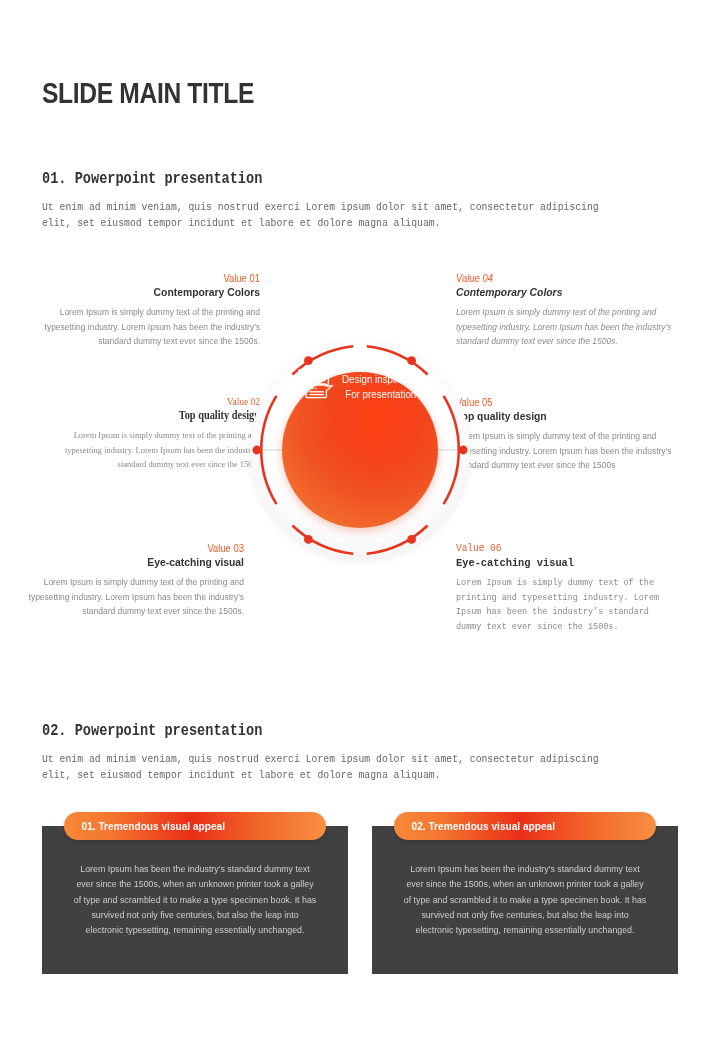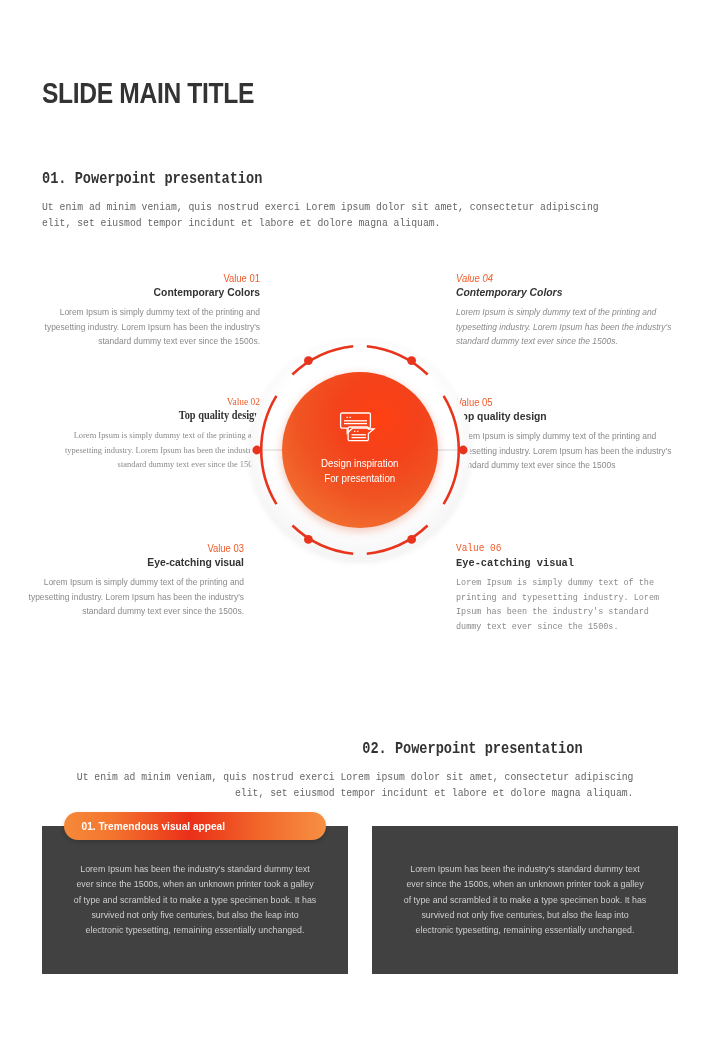--- a/index.html
+++ b/index.html
@@ -25,21 +25,21 @@
   .section-title{
     font-size:16px;font-weight:bold;color:#333333;
     transform:scaleX(0.85);transform-origin:left center;
     white-space:nowrap;margin:0 0 11px 0;
   }
   .section-body{
     font-size:10.5px;color:#666666;line-height:1.55;margin:0;
     transform:scaleX(0.93);transform-origin:left center;
   }
   #section-01{top:170px;}
-  #section-02{top:740px;text-align:right;}
+  #section-02{top:722px;}
 
   
   .diagram{position:absolute;left:0;top:258px;width:576px;height:400px;}
 
   .value-block{position:absolute;width:232px;}
   .value-block .v-label{
     font-size:10.5px;color:#ef5a28;margin-bottom:2px;
     font-weight:normal;
     transform:scaleX(0.9);
   }
@@ -69,21 +69,21 @@
     position:absolute;left:10px;top:10px;width:220px;height:220px;
     border-radius:50%;
     background:radial-gradient(circle at 50% 45%, #ffffff 55%, #f3f3f3 76%, #ececec 88%, #f7f7f7 100%);
     box-shadow:0 2px 7px rgba(0,0,0,0.07);
   }
   .circle-inner{
     position:absolute;left:42px;top:42px;width:156px;height:156px;
     border-radius:50%;
     background:radial-gradient(circle at 62% 30%, #ff4012 0%, #f4421b 28%, #f05423 55%, #f2702f 82%, #f4832f 100%);
     box-shadow:0 3px 10px rgba(210,60,20,0.30);
-    display:flex;flex-direction:column;align-items:center;justify-content:center;
+    display:flex;flex-direction:row;align-items:flex-start;justify-content:center;
   }
   .center-icon{margin-bottom:7px;margin-top:-4px;}
   .center-text{
     text-align:center;color:#ffffff;font-size:10.5px;line-height:1.42;
     transform:scaleX(0.93);
   }
   .arcs{position:absolute;left:0;top:0;width:240px;height:240px;}
 
   
   .cards{position:absolute;left:42px;top:812px;width:524px;height:168px;}
@@ -221,17 +221,20 @@
   </div>
 
   <div class="cards">
     <div class="card" id="card-1">
       <div class="card-header">
         <span>01. Tremendous visual appeal</span>
       </div>
       <div class="card-body">Lorem Ipsum has been the industry's standard dummy text ever since the 1500s, when an unknown printer took a galley of type and scrambled it to make a type specimen book. It has survived not only five centuries, but also the leap into electronic typesetting, remaining essentially unchanged.</div>
     </div>
     <div class="card" id="card-2">
+      <div class="card-header">
+        <span>02. Tremendous visual appeal</span>
+      </div>
       <div class="card-body">Lorem Ipsum has been the industry's standard dummy text ever since the 1500s, when an unknown printer took a galley of type and scrambled it to make a type specimen book. It has survived not only five centuries, but also the leap into electronic typesetting, remaining essentially unchanged.</div>
     </div>
   </div>
 
 </div>
 
 </body></html>

